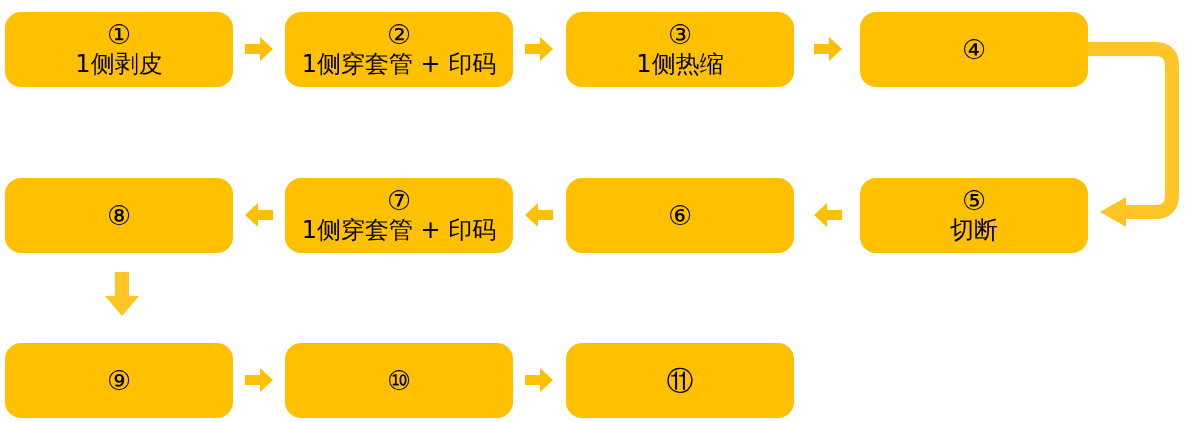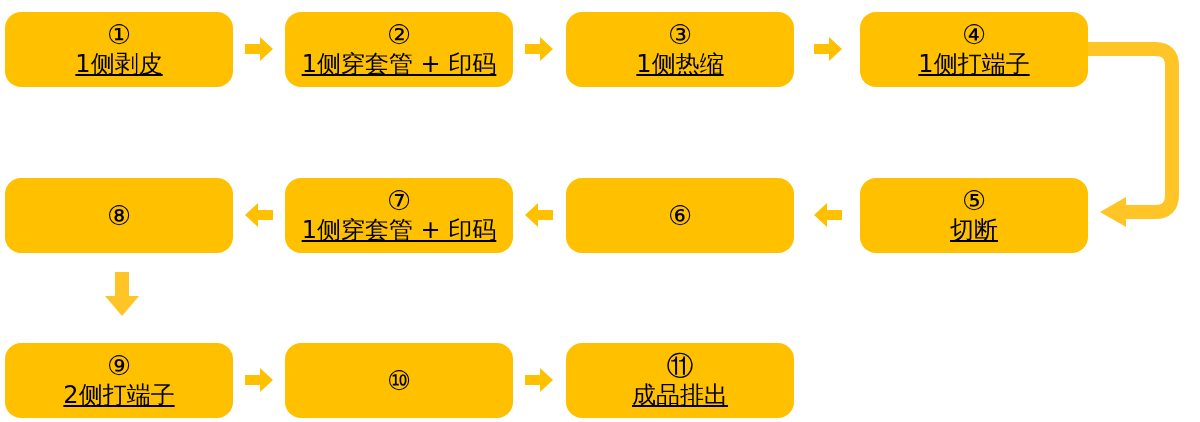--- a/index.html
+++ b/index.html
@@ -18,21 +18,21 @@
     background: #FFC000;
     border-radius: 16px;
     display: flex;
     flex-direction: column;
     align-items: center;
     justify-content: center;
     color: #000000;
     text-align: center;
   }
   .node .num   { font-size: 27px; line-height: 1.1; }
-  .node .label { font-size: 24px; line-height: 1.2; white-space: nowrap; text-decoration: underline; }
+  .node .label { font-size: 24px; line-height: 1.2; white-space: nowrap; }
 
   .block-arrow {
     position: absolute;
     width: 28px;
     height: 24px;
     color: #FFC000;
   }
   .big-down-arrow {
     position: absolute;
     width: 34px;
@@ -99,21 +99,20 @@
     <div class="num">③</div>
     <div class="label">1侧热缩</div>
   </div>
   <div class="block-arrow a3">
     <svg viewBox="0 0 28 24">
         <polygon fill="currentColor" points="0,7 15,7 15,0 28,12 15,24 15,17 0,17"></polygon>
       </svg>
   </div>
   <div class="node n4">
     <div class="num">④</div>
-    <div class="label">1侧打端子</div>
   </div>
 
   <div class="elbow">
     <svg viewBox="0 0 106 192">
       <path d="M0,14 H67 Q84,14 84,31 V160 Q84,177 67,177 H38" fill="none" stroke="currentColor" stroke-width="14"></path>
       <polygon fill="currentColor" points="38,162 38,192 12,177"></polygon>
     </svg>
   </div>
 
   <div class="node n5">
@@ -147,33 +146,31 @@
   </div>
 
   <div class="big-down-arrow a8">
     <svg viewBox="0 0 34 44">
         <polygon fill="currentColor" points="10,0 24,0 24,24 34,24 17,44 0,24 10,24"></polygon>
       </svg>
   </div>
 
   <div class="node n9">
     <div class="num">⑨</div>
-    <div class="label">2侧打端子</div>
   </div>
   <div class="block-arrow a9">
     <svg viewBox="0 0 28 24">
         <polygon fill="currentColor" points="0,7 15,7 15,0 28,12 15,24 15,17 0,17"></polygon>
       </svg>
   </div>
   <div class="node n10">
     <div class="num">⑩</div>
   </div>
   <div class="block-arrow a10">
     <svg viewBox="0 0 28 24">
         <polygon fill="currentColor" points="0,7 15,7 15,0 28,12 15,24 15,17 0,17"></polygon>
       </svg>
   </div>
   <div class="node n11">
     <div class="num">⑪</div>
-    <div class="label">成品排出</div>
   </div>
 
 </div>
 
 </body></html>

